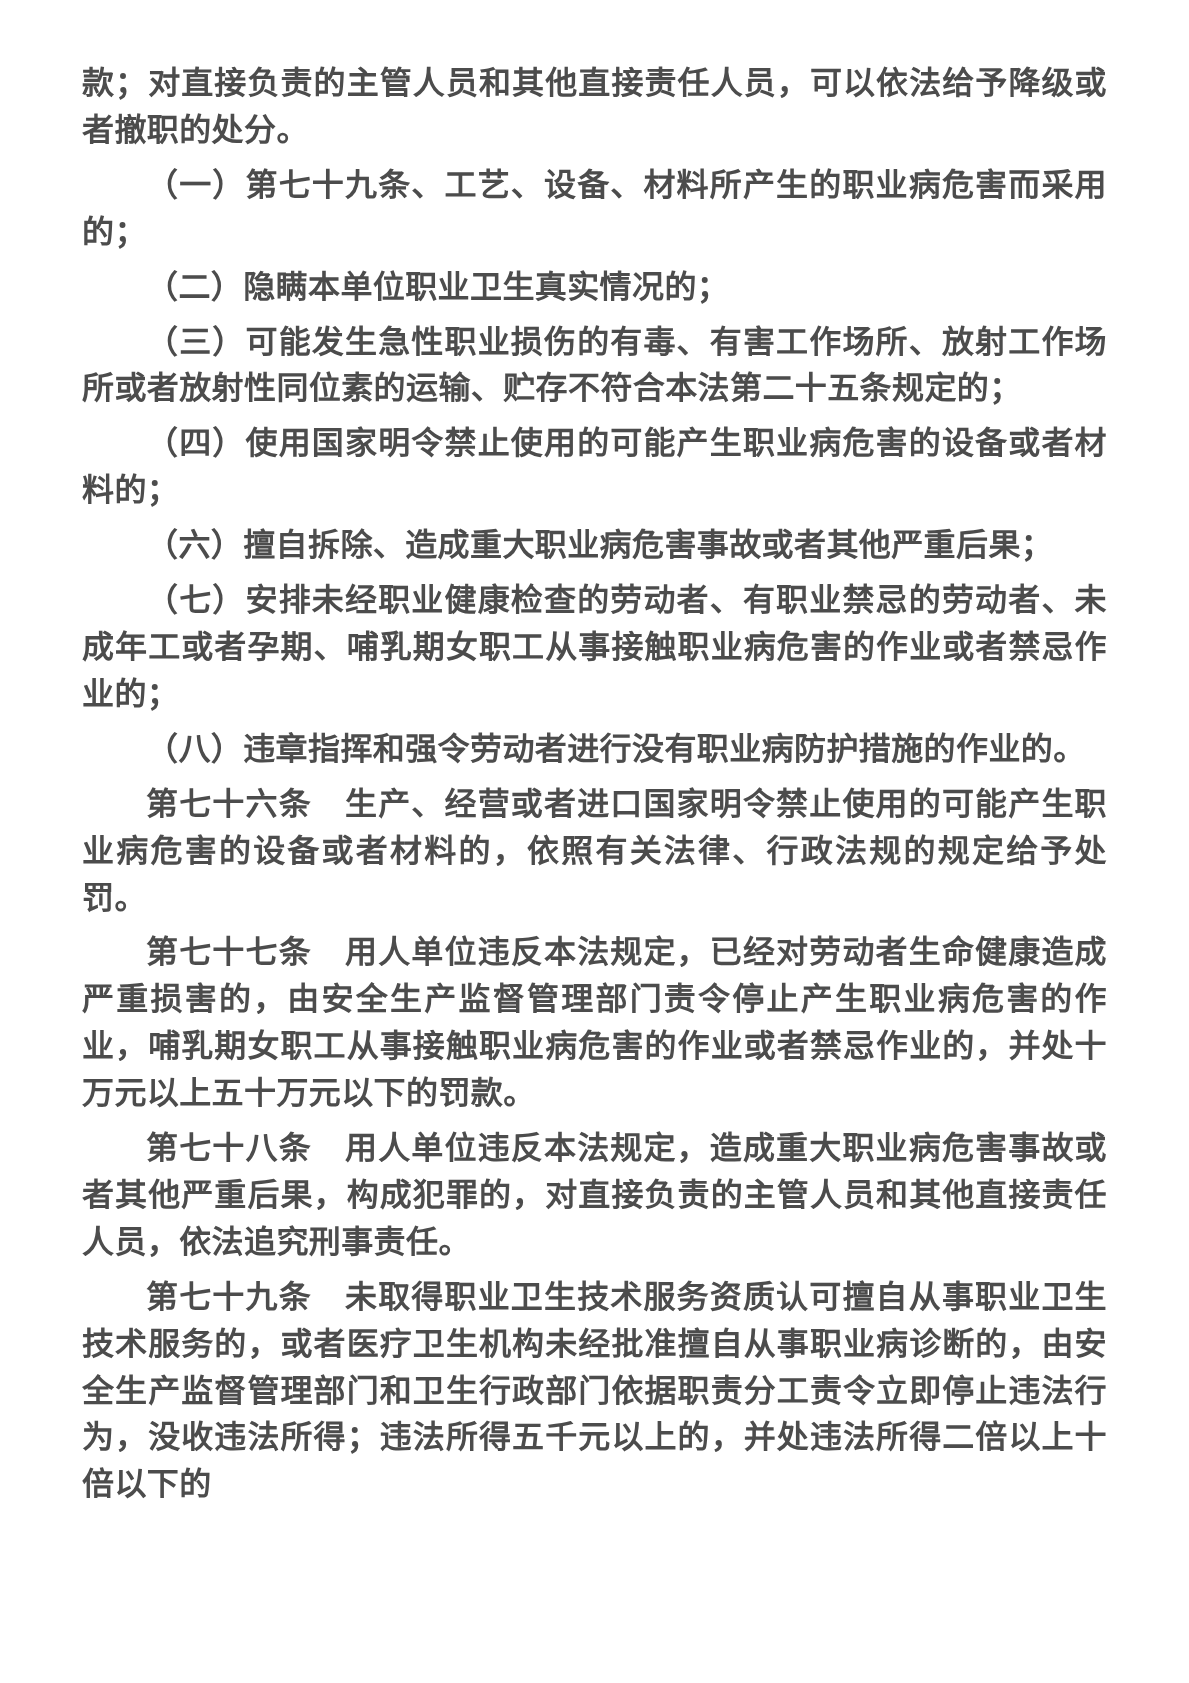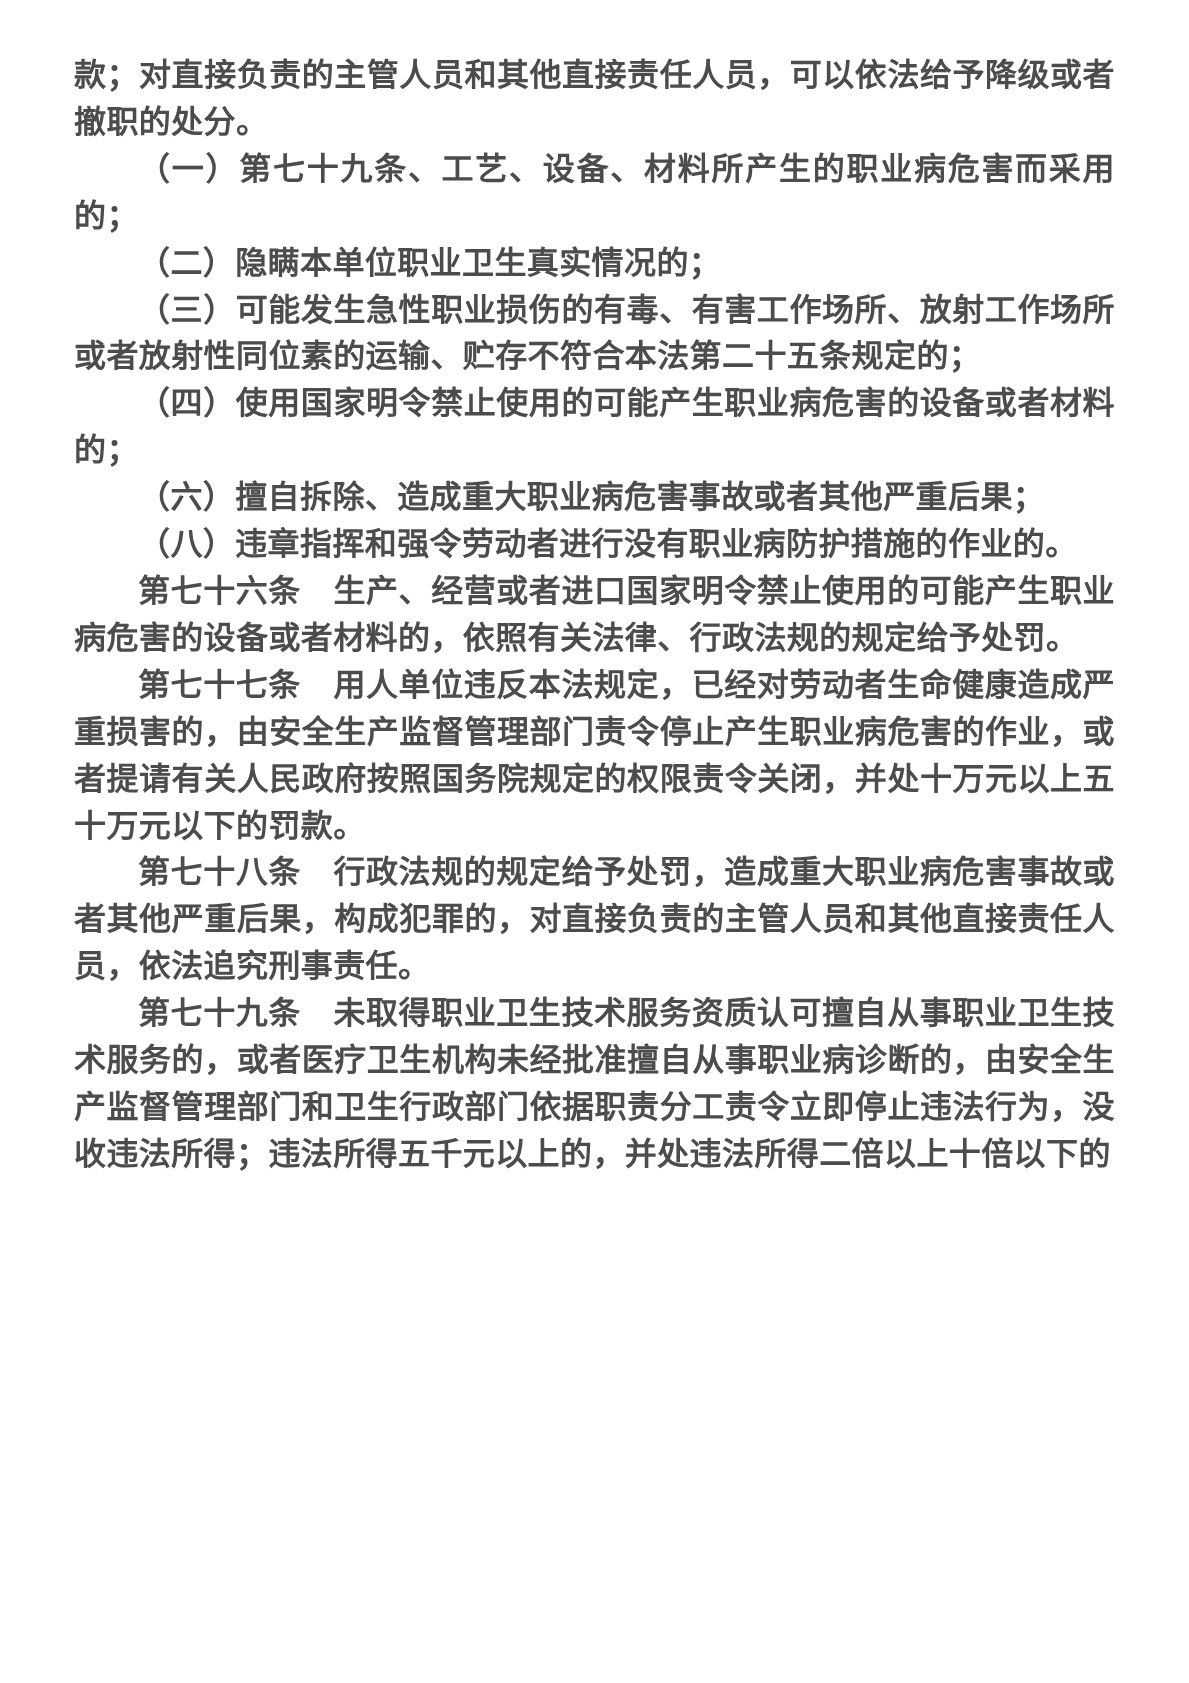--- a/index.html
+++ b/index.html
@@ -23,37 +23,38 @@
     line-height: 46.9px;
     font-weight: 600;
     color: var(--text-color, #4c4c4c);
     text-align: justify;
     text-justify: inter-character;
     letter-spacing: 0.4px;
     word-break: normal;
     overflow-wrap: break-word;
   }
   .law-text p {
-    margin: 0;
+    margin: 8px;
     padding: 0;
     text-indent: 2em;
   }
   .law-text p.no-indent {
     text-indent: 0;
   }
 </style>
 </head>
 <body style="--page-bg: #ffffff; --text-color: #4c4c4c;">
 
 <main class="law-text">
 
 <p class="no-indent">款；对直接负责的主管人员和其他直接责任人员，可以依法给予降级或者撤职的处分。</p>
     <p>（一）第七十九条、工艺、设备、材料所产生的职业病危害而采用的；</p>
     <p>（二）隐瞒本单位职业卫生真实情况的；</p>
     <p>（三）可能发生急性职业损伤的有毒、有害工作场所、放射工作场所或者放射性同位素的运输、贮存不符合本法第二十五条规定的；</p>
     <p>（四）使用国家明令禁止使用的可能产生职业病危害的设备或者材料的；</p>
     <p>（六）擅自拆除、造成重大职业病危害事故或者其他严重后果；</p>
+    <p>（七）安排未经职业健康检查的劳动者、有职业禁忌的劳动者、未成年工或者孕期、哺乳期女职工从事接触职业病危害的作业或者禁忌作业的；</p>
     <p>（八）违章指挥和强令劳动者进行没有职业病防护措施的作业的。</p>
     <p>第七十六条　生产、经营或者进口国家明令禁止使用的可能产生职业病危害的设备或者材料的，依照有关法律、行政法规的规定给予处罚。</p>
-    <p>第七十七条　用人单位违反本法规定，已经对劳动者生命健康造成严重损害的，由安全生产监督管理部门责令停止产生职业病危害的作业，或者提请有关人民政府按照国务院规定的权限责令关闭，并处十万元以上五十万元以下的罚款。</p>
-    <p>第七十八条　行政法规的规定给予处罚，造成重大职业病危害事故或者其他严重后果，构成犯罪的，对直接负责的主管人员和其他直接责任人员，依法追究刑事责任。</p>
+    <p>第七十七条　用人单位违反本法规定，已经对劳动者生命健康造成严重损害的，由安全生产监督管理部门责令停止产生职业病危害的作业，哺乳期女职工从事接触职业病危害的作业或者禁忌作业的，并处十万元以上五十万元以下的罚款。</p>
+    <p>第七十八条　用人单位违反本法规定，造成重大职业病危害事故或者其他严重后果，构成犯罪的，对直接负责的主管人员和其他直接责任人员，依法追究刑事责任。</p>
     <p>第七十九条　未取得职业卫生技术服务资质认可擅自从事职业卫生技术服务的，或者医疗卫生机构未经批准擅自从事职业病诊断的，由安全生产监督管理部门和卫生行政部门依据职责分工责令立即停止违法行为，没收违法所得；违法所得五千元以上的，并处违法所得二倍以上十倍以下的</p>
   </main>
 
 </body></html>

